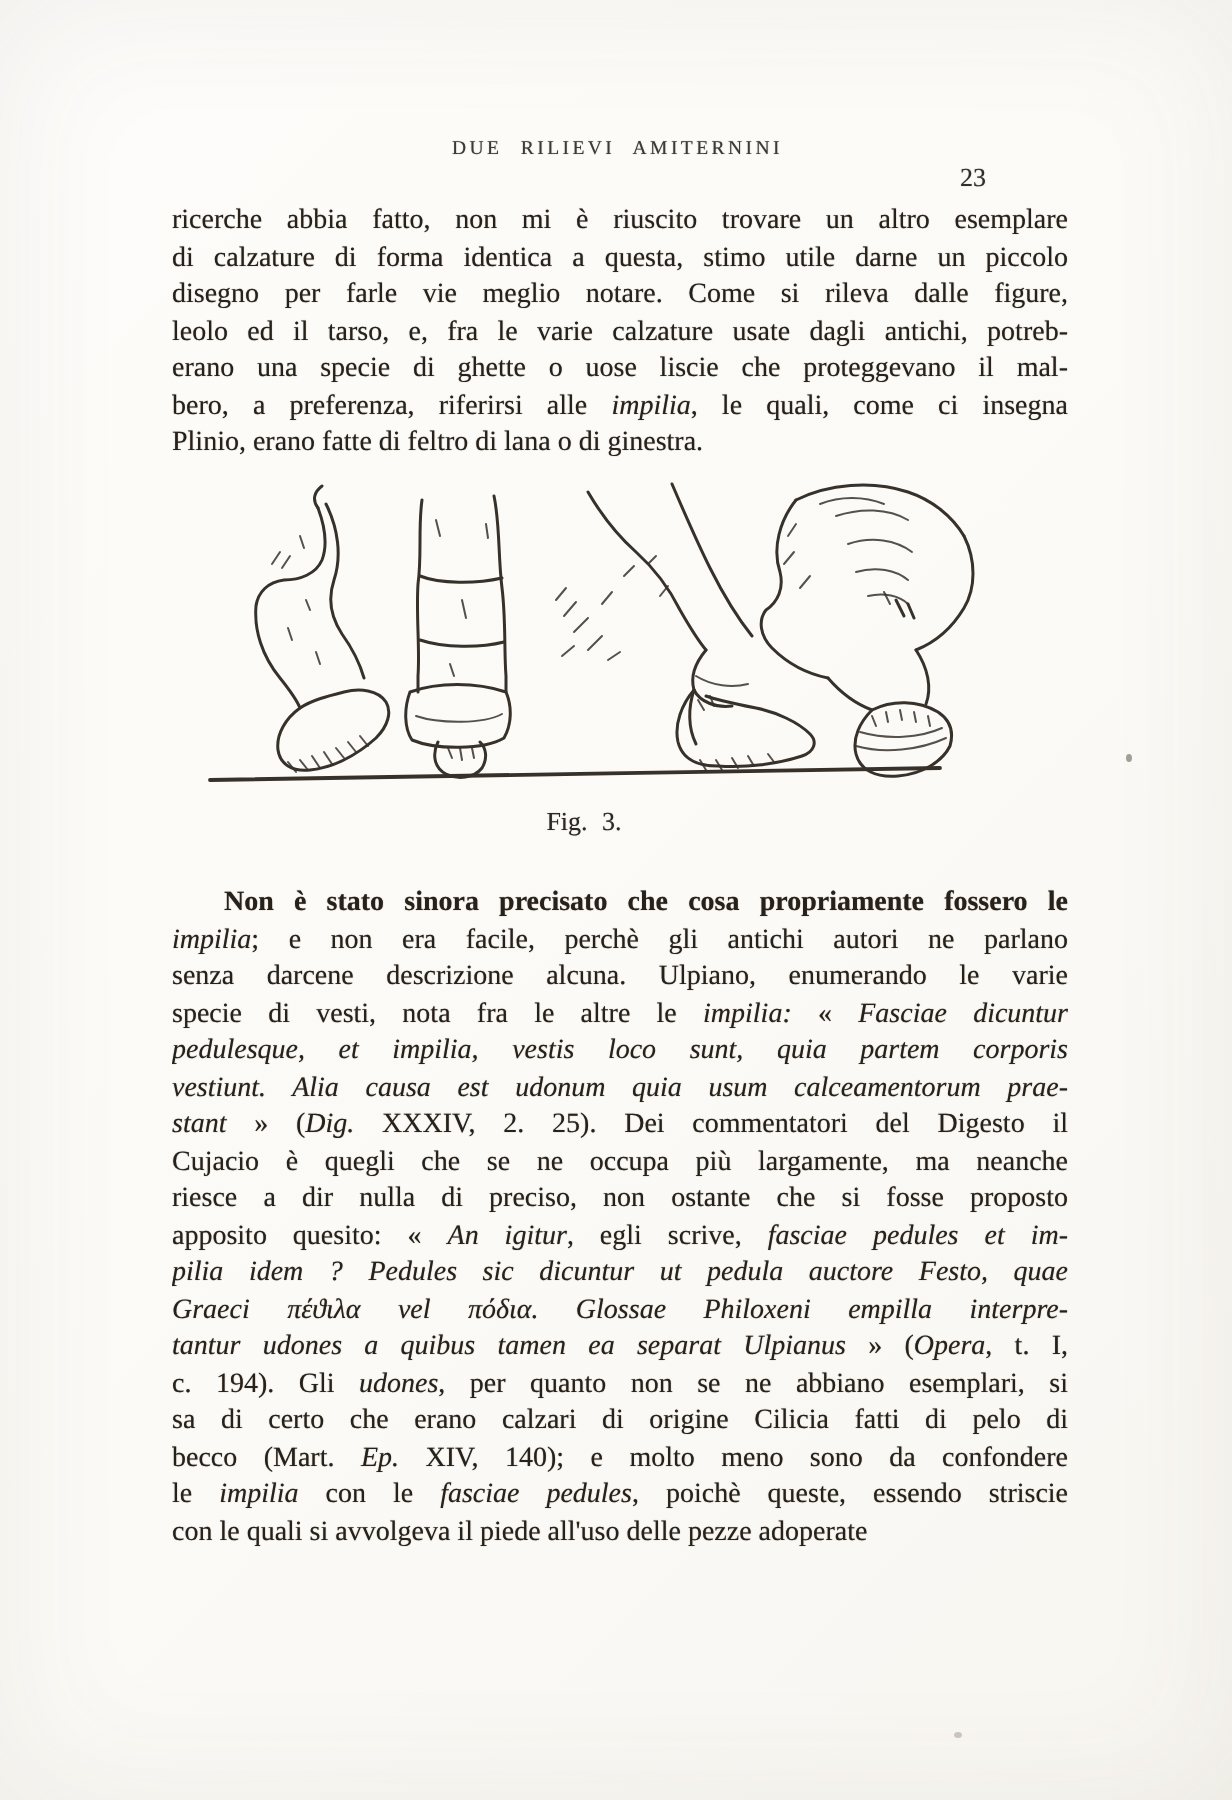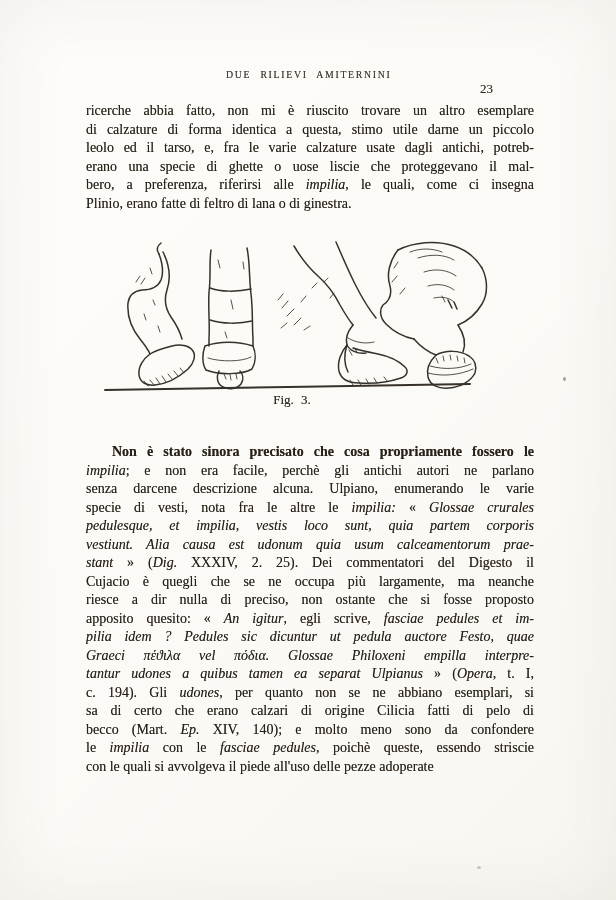--- a/index.html
+++ b/index.html
@@ -28,40 +28,41 @@
   #paragraph-2{top:443px;}
   .line{height:18.5px;overflow:hidden;text-align:justify;}
   .line.just{text-align-last:justify;}
   .line.indent{text-indent:26px;font-weight:bold;}
   .line i{font-style:italic;}
   #figure-3{position:absolute;left:98px;top:238px;width:424px;height:166px;}
   .sk path{fill:none;stroke:#37312a;stroke-width:1.5;stroke-linecap:round;stroke-linejoin:round;}
   .sk path.h{stroke-width:1;opacity:.85;}
   .sk path.base{stroke-width:1.9;}
   .figure-caption{
-    position:absolute;left:86px;top:392px;width:412px;text-align:center;
+    position:absolute;left:86px;top:403px;width:412px;text-align:center;
     font-size:13px;word-spacing:4px;color:#2c2720;
     text-shadow:0 0 0.5px rgba(44,39,32,0.5);
   }
   .scan-speck{position:absolute;border-radius:50%;}
   #speck-1{left:563px;top:377px;width:3px;height:4px;background:#6b6257;opacity:.6;}
   #speck-2{left:477px;top:866px;width:4px;height:3px;background:#a59d92;opacity:.55;}
 </style>
 </head>
 <body>
 
 <div id="book-page">
 
   <div class="running-header"></div>
   <div class="running-title">DUE RILIEVI AMITERNINI</div>
   <div class="page-number">23</div>
 
   <div id="paragraph-1" class="textcol">
       <div class="line just">ricerche abbia fatto, non mi è riuscito trovare un altro esemplare</div>
       <div class="line just">di calzature di forma identica a questa, stimo utile darne un piccolo</div>
+      <div class="line just">disegno per farle vie meglio notare. Come si rileva dalle figure,</div>
       <div class="line just">leolo ed il tarso, e, fra le varie calzature usate dagli antichi, potreb-</div>
       <div class="line just">erano una specie di ghette o uose liscie che proteggevano il mal-</div>
       <div class="line just">bero, a preferenza, riferirsi alle <i>impilia</i>, le quali, come ci insegna</div>
       <div class="line">Plinio, erano fatte di feltro di lana o di ginestra.</div>
     </div>
 
   <svg id="figure-3" viewBox="0 0 424 166" xmlns="http://www.w3.org/2000/svg">
     <g class="sk">
 
       <path class="base" d="M7,152 C110,150 260,148 372,146"></path>
@@ -157,21 +158,21 @@
       </g>
     </g>
   </svg>
 
   <div class="figure-caption">Fig. 3.</div>
 
   <div id="paragraph-2" class="textcol">
       <div class="line just indent">Non è stato sinora precisato che cosa propriamente fossero le</div>
       <div class="line just"><i>impilia</i>; e non era facile, perchè gli antichi autori ne parlano</div>
       <div class="line just">senza darcene descrizione alcuna. Ulpiano, enumerando le varie</div>
-      <div class="line just">specie di vesti, nota fra le altre le <i>impilia:</i> « <i>Glossae crurales</i></div>
+      <div class="line just">specie di vesti, nota fra le altre le <i>impilia:</i> « <i>Fasciae dicuntur</i></div>
       <div class="line just"><i>pedulesque, et impilia, vestis loco sunt, quia partem corporis</i></div>
       <div class="line just"><i>vestiunt. Alia causa est udonum quia usum calceamentorum prae-</i></div>
       <div class="line just"><i>stant</i> » (<i>Dig.</i> XXXIV, 2. 25). Dei commentatori del Digesto il</div>
       <div class="line just">Cujacio è quegli che se ne occupa più largamente, ma neanche</div>
       <div class="line just">riesce a dir nulla di preciso, non ostante che si fosse proposto</div>
       <div class="line just">apposito quesito: « <i>An igitur</i>, egli scrive, <i>fasciae pedules et im-</i></div>
       <div class="line just"><i>pilia idem ? Pedules sic dicuntur ut pedula auctore Festo, quae</i></div>
       <div class="line just"><i>Graeci πέϑιλα vel πόδια. Glossae Philoxeni empilla interpre-</i></div>
       <div class="line just"><i>tantur udones a quibus tamen ea separat Ulpianus</i> » (<i>Opera</i>, t. I,</div>
       <div class="line just">c. 194). Gli <i>udones</i>, per quanto non se ne abbiano esemplari, si</div>

